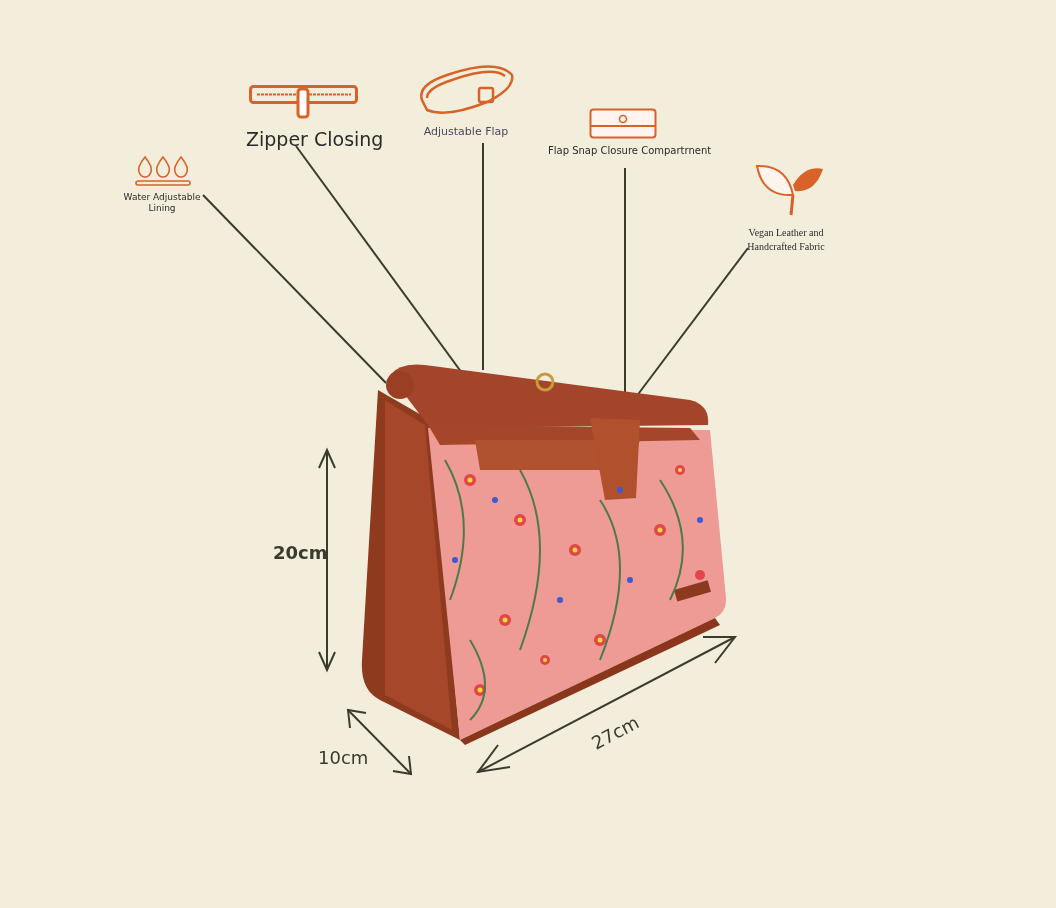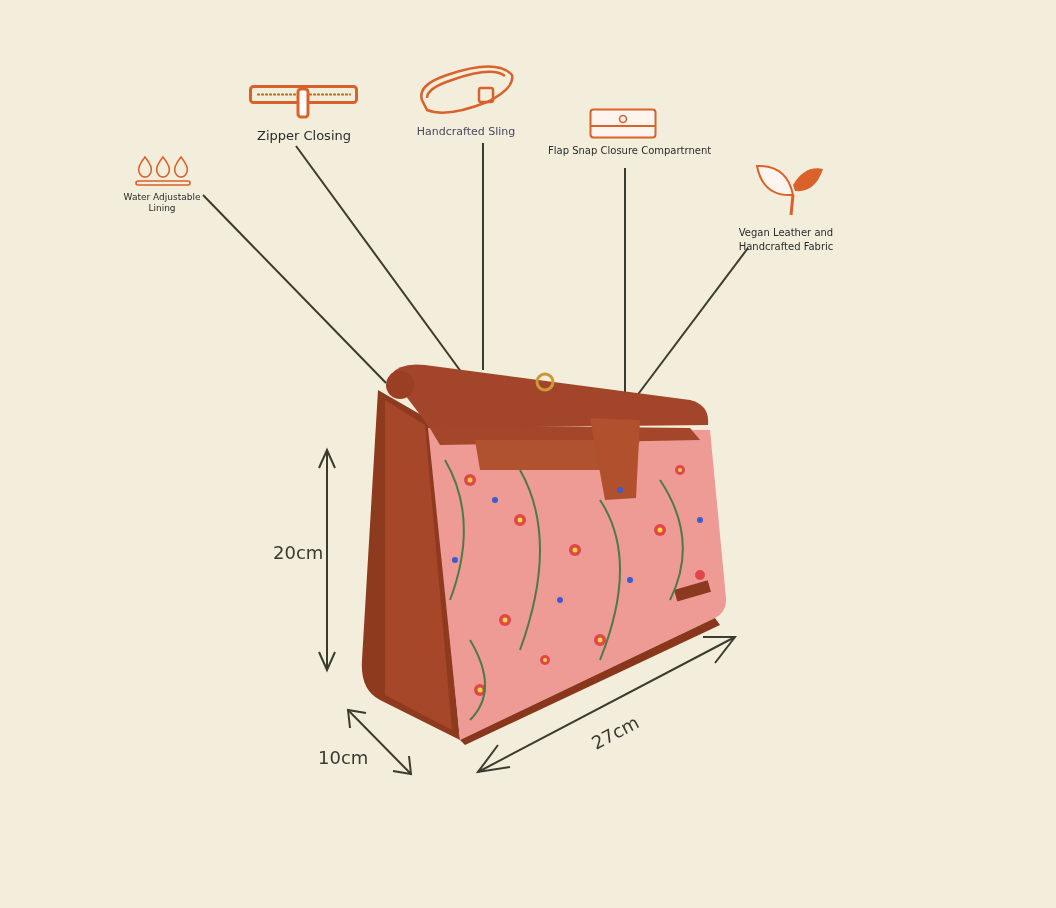--- a/index.html
+++ b/index.html
@@ -104,49 +104,49 @@
   <div>Lining</div>
 </div>
 
 <div class="abs" style="left:249px;top:85px;width:110px;height:34px;">
   <svg width="110" height="34" viewBox="0 0 110 34">
     <rect x="1.5" y="1.5" width="106" height="16" rx="3" fill="none" stroke="#d9622b" stroke-width="3"></rect>
     <line x1="8" y1="9.5" x2="102" y2="9.5" stroke="#d9622b" stroke-width="2" stroke-dasharray="3 1"></line>
     <rect x="49" y="4" width="10" height="28" rx="3" fill="#fff" stroke="#d9622b" stroke-width="3"></rect>
   </svg>
 </div>
-<div class="abs label" style="left:246px;top:128px;width:116px;font-size:13px;">Zipper Closing</div>
+<div class="abs label" style="left:246px;top:128px;width:116px;font-size:19px;">Zipper Closing</div>
 
 <div class="abs" style="left:417px;top:60px;width:98px;height:60px;">
   <svg width="98" height="60" viewBox="0 0 98 60">
     <g fill="none" stroke="#d9622b" stroke-width="2.5">
       <path d="M5 40 Q0 25 30 15 Q80 -2 95 15 Q98 28 70 42 Q30 58 10 50 Z"></path>
       <path d="M10 38 Q10 28 35 20 Q75 6 88 16"></path>
       <rect x="62" y="28" width="14" height="14" rx="2"></rect>
     </g>
   </svg>
 </div>
-<div class="abs label" style="left:410px;top:125px;width:112px;font-size:11px;color:#4a4660;">Handcrafted Sling</div>
+<div class="abs label" style="left:410px;top:125px;width:112px;font-size:11px;color:#4a4660;">Adjustable Flap</div>
 
 <div class="abs" style="left:589px;top:108px;width:68px;height:32px;">
   <svg width="68" height="32" viewBox="0 0 68 32">
     <rect x="1.5" y="1.5" width="65" height="28" rx="3" fill="#fff5ee" stroke="#d9622b" stroke-width="2"></rect>
     <line x1="1.5" y1="18" x2="66" y2="18" stroke="#d9622b" stroke-width="2"></line>
     <circle cx="34" cy="11" r="3.5" fill="none" stroke="#d9622b" stroke-width="1.6"></circle>
   </svg>
 </div>
 <div class="abs label" style="left:548px;top:145px;width:150px;font-size:10px;">Flap Snap Closure Compartrnent</div>
 
 <div class="abs" style="left:753px;top:163px;width:72px;height:54px;">
   <svg width="72" height="54" viewBox="0 0 72 54">
     <path d="M4 3 Q34 2 40 32 Q10 34 4 3Z" fill="#fff5ee" stroke="#d9622b" stroke-width="2"></path>
     <path d="M40 22 Q52 2 70 6 Q62 30 42 28Z" fill="#d9622b"></path>
     <path d="M40 32 L38 52" stroke="#d9622b" stroke-width="3"></path>
   </svg>
 </div>
-<div class="abs label" style="left:728px;top:226px;width:116px;font-size:10px;line-height:14px;">
+<div class="abs label" style="left:728px;top:226px;width:116px;font-size:10px;line-height:14px;font-family:Liberation Serif, serif;">
   <div>Vegan Leather and</div>
   <div>Handcrafted Fabric</div>
 </div>
 
-<div class="abs dim" style="left:273px;top:542px;">20cm</div>
+<div class="abs dim" style="left:273px;top:542px;font-weight:bold;">20cm</div>
 <div class="abs dim" style="left:318px;top:747px;text-align:right;">10cm</div>
 <div class="abs dim" style="left:590px;top:722px;transform:rotate(-28deg);">27cm</div>
 
 </body></html>

